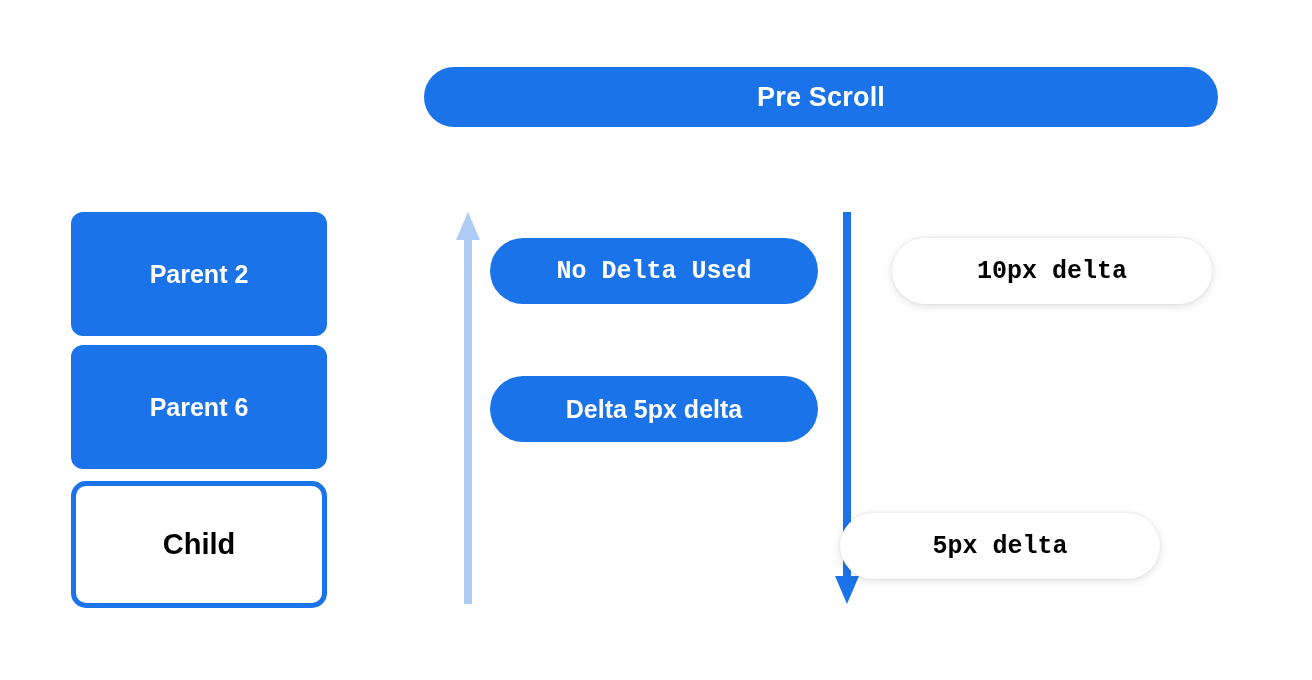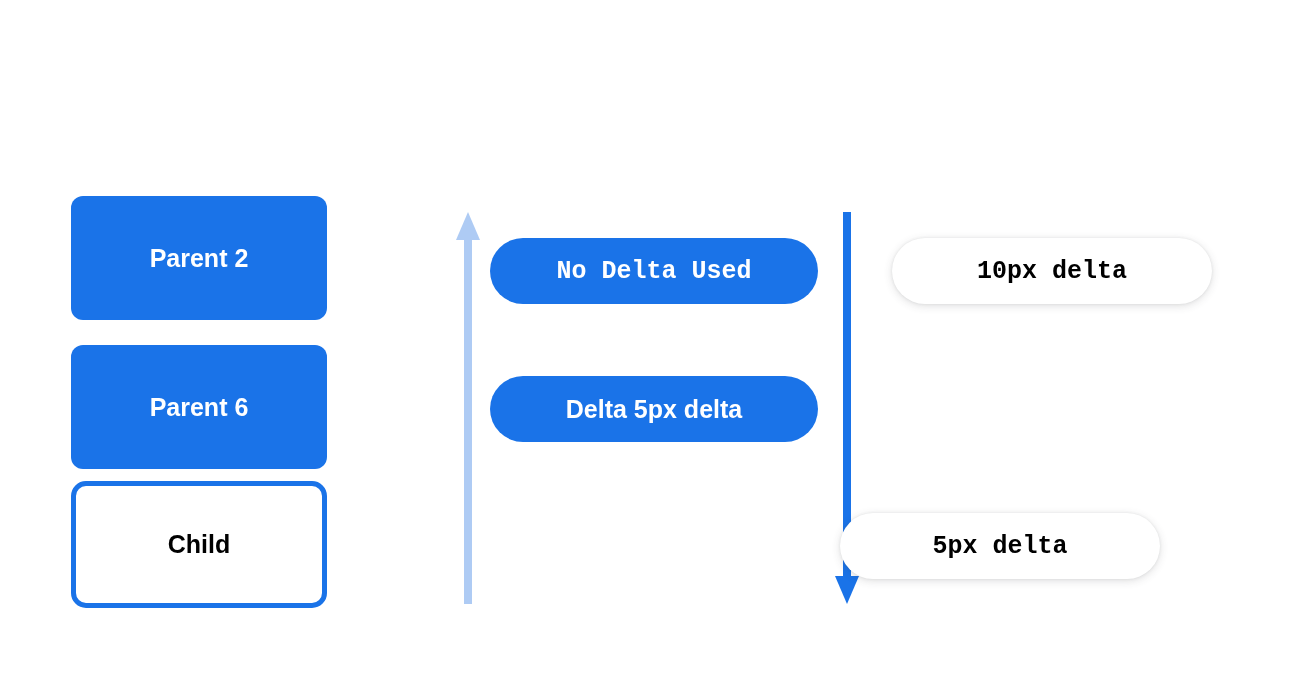--- a/index.html
+++ b/index.html
@@ -59,24 +59,24 @@
     font-size: 25px;
     font-weight: bold;
   }
   .stack-box.outlined {
     background: #ffffff;
     border: 5px solid #1a73e8;
     border-radius: 15px;
   }
   .stack-box.outlined .label {
     color: #000000;
-    font-size: 25px;
+    font-size: 29px;
     font-weight: bold;
   }
-  #box-parent2 { top: 196px; height: 124px; }
+  #box-parent2 { top: 212px; height: 124px; }
   #box-parent1 { top: 345px; height: 124px; }
   #box-child   { top: 481px; height: 127px; }
 
   
   .arrow {
     position: absolute;
   }
   #arrow-up   { left: 455px; top: 210px; }
   #arrow-down { left: 834px; top: 210px; }
 
@@ -110,20 +110,23 @@
   #pill-no-delta    { left: 490px; top: 238px; width: 328px; height: 66px; font-family: Liberation Mono, monospace; }
   #pill-used-delta  { left: 490px; top: 376px; width: 328px; height: 66px; }
   #pill-10px-delta  { left: 892px; top: 238px; width: 320px; height: 66px; }
   #pill-5px-delta   { left: 840px; top: 513px; width: 320px; height: 66px; }
 </style>
 </head>
 <body>
 
 <div id="canvas">
 
+  <div class="header-bar">
+    <span class="label">Pre Scroll</span>
+  </div>
 
   <div id="box-parent2" class="stack-box filled">
     <span class="label">Parent 2</span>
   </div>
 
   <div id="box-parent1" class="stack-box filled">
     <span class="label">Parent 6</span>
   </div>
 
   <div id="box-child" class="stack-box outlined">

